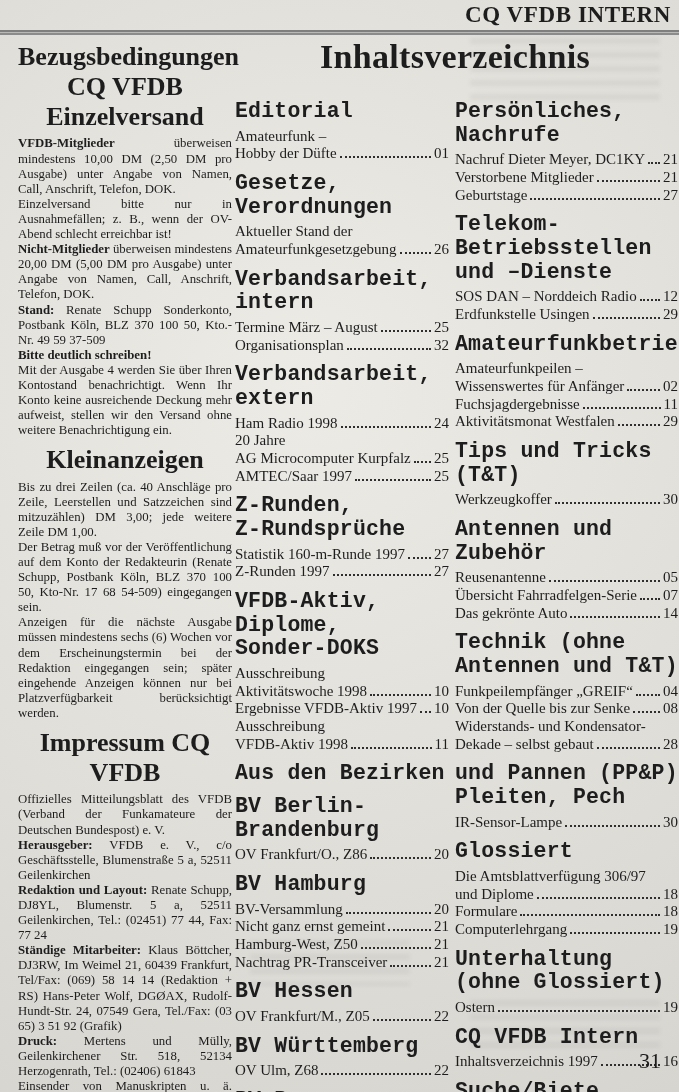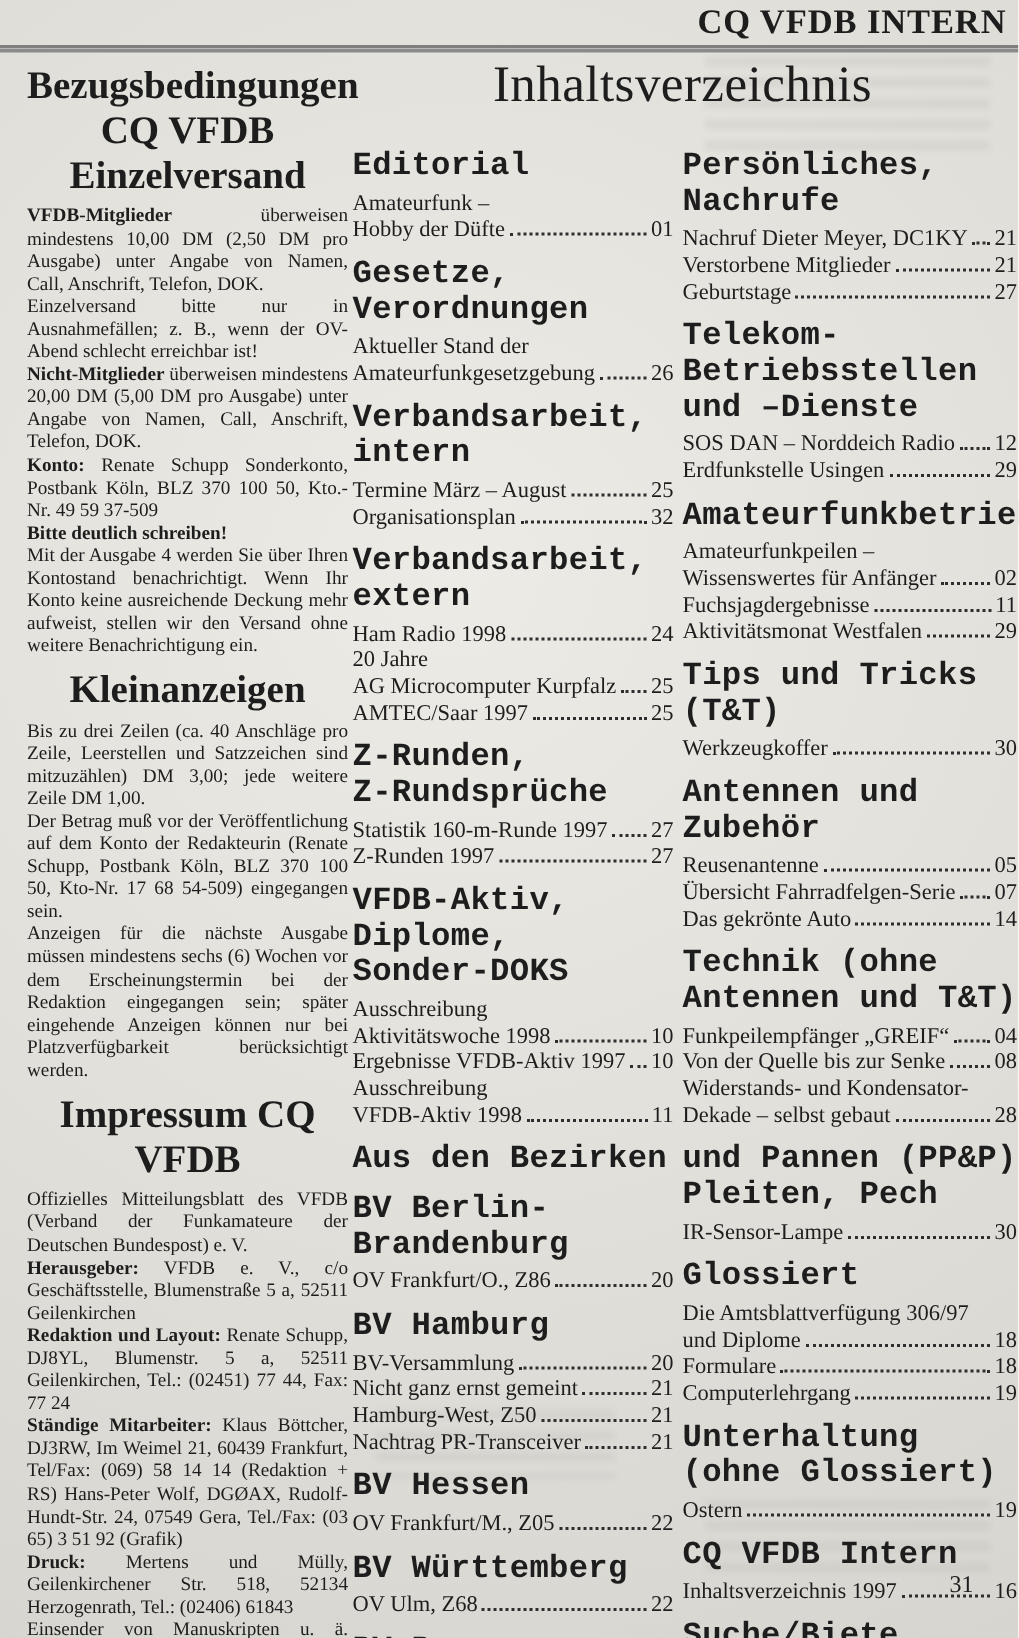--- a/index.html
+++ b/index.html
@@ -22,21 +22,21 @@
   .header-title{
     position:absolute;top:2px;right:8px;
     font-size:23px;font-weight:bold;letter-spacing:.6px;
   }
   .rule{
     position:absolute;top:30px;left:0;width:679px;height:5px;
     background:linear-gradient(180deg,#7f7f7f 0 2px,#b9b9b7 2px 3px,#8b8b8b 3px 5px);
   }
   .page-title{
     position:absolute;top:38px;left:235px;width:440px;margin:0;
-    text-align:center;font-size:34px;font-weight:normal;letter-spacing:.3px;
+    text-align:center;font-size:34px;font-weight:bold;letter-spacing:.3px;
   }
 
   
   .info-col{position:absolute;top:42px;left:18px;width:214px;}
   .info-heading-block{margin:7px 0 4px;}
   .info-col .sec:first-child .info-heading-block{margin-top:0;}
   .info-heading{
     text-align:center;font-weight:bold;font-size:26px;line-height:1.16;
   }
   .info-par{
@@ -54,21 +54,21 @@
   }
   .toc-heading-block{margin-bottom:4px;font-family:Liberation Mono, monospace;}
   .toc-entry{font-size:15px;line-height:1.18;}
   .entry-line{white-space:nowrap;overflow:hidden;}
   .entry-last{display:flex;align-items:baseline;}
   .entry-text{white-space:nowrap;}
   .leader{flex:1 1 auto;min-width:8px;border-bottom:2px dotted #2e2e2e;margin:0 3px 3px 3px;}
   .page-num{white-space:nowrap;}
 
   .footer-left{position:absolute;left:18px;top:1092px;font-size:14px;}
-  .footer-page{position:absolute;right:30px;top:1048px;font-size:16px;}
+  .footer-page{position:absolute;right:18px;top:1048px;font-size:22px;}
 </style>
 </head>
 <body style="--paper: #e1dfd9; --ink: #1d1d1d; --rule: #8b8b8b;">
 
 <div class="page">
   <div class="bleed b1"></div>
   <div class="bleed b2"></div>
   <div class="bleed b3"></div>
 
   <div class="header-title">CQ VFDB INTERN</div>
@@ -78,21 +78,21 @@
   <div class="info-col">
       <div class="sec">
         <div class="info-heading-block">
           <div class="info-heading">Bezugsbedingungen</div>
           <div class="info-heading">CQ VFDB</div>
           <div class="info-heading">Einzelversand</div>
         </div>
         <p class="info-par"><span class="lead">VFDB-Mitglieder</span> überweisen mindestens 10,00 DM (2,50 DM pro Ausgabe) unter Angabe von Namen, Call, Anschrift, Telefon, DOK.</p>
         <p class="info-par">Einzelversand bitte nur in Ausnahmefällen; z. B., wenn der OV-Abend schlecht erreichbar ist!</p>
         <p class="info-par"><span class="lead">Nicht-Mitglieder</span> überweisen mindestens 20,00 DM (5,00 DM pro Ausgabe) unter Angabe von Namen, Call, Anschrift, Telefon, DOK.</p>
-        <p class="info-par"><span class="lead">Konto:</span> Renate Schupp Sonderkonto, Postbank Köln, BLZ 370 100 50, Kto.-Nr. 49 59 37-509</p>
+        <p class="info-par"><span class="lead">Stand:</span> Renate Schupp Sonderkonto, Postbank Köln, BLZ 370 100 50, Kto.-Nr. 49 59 37-509</p>
         <p class="info-par"><span class="lead">Bitte deutlich schreiben!</span></p>
         <p class="info-par">Mit der Ausgabe 4 werden Sie über Ihren Kontostand benachrichtigt. Wenn Ihr Konto keine ausreichende Deckung mehr aufweist, stellen wir den Versand ohne weitere Benachrichtigung ein.</p>
       </div>
       <div class="sec">
         <div class="info-heading-block">
           <div class="info-heading">Kleinanzeigen</div>
         </div>
         <p class="info-par">Bis zu drei Zeilen (ca. 40 Anschläge pro Zeile, Leerstellen und Satzzeichen sind mitzuzählen) DM 3,00; jede weitere Zeile DM 1,00.</p>
         <p class="info-par">Der Betrag muß vor der Veröffentlichung auf dem Konto der Redakteurin (Renate Schupp, Postbank Köln, BLZ 370 100 50, Kto-Nr. 17 68 54-509) eingegangen sein.</p>
         <p class="info-par">Anzeigen für die nächste Ausgabe müssen mindestens sechs (6) Wochen vor dem Erscheinungstermin bei der Redaktion eingegangen sein; später eingehende Anzeigen können nur bei Platzverfügbarkeit berücksichtigt werden.</p>

